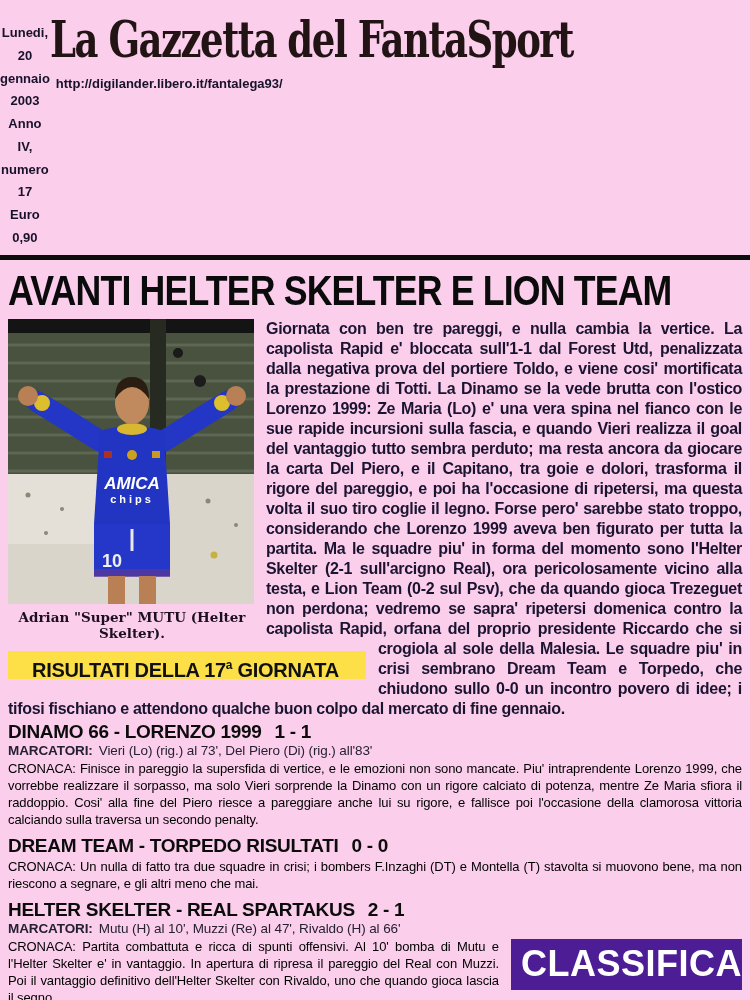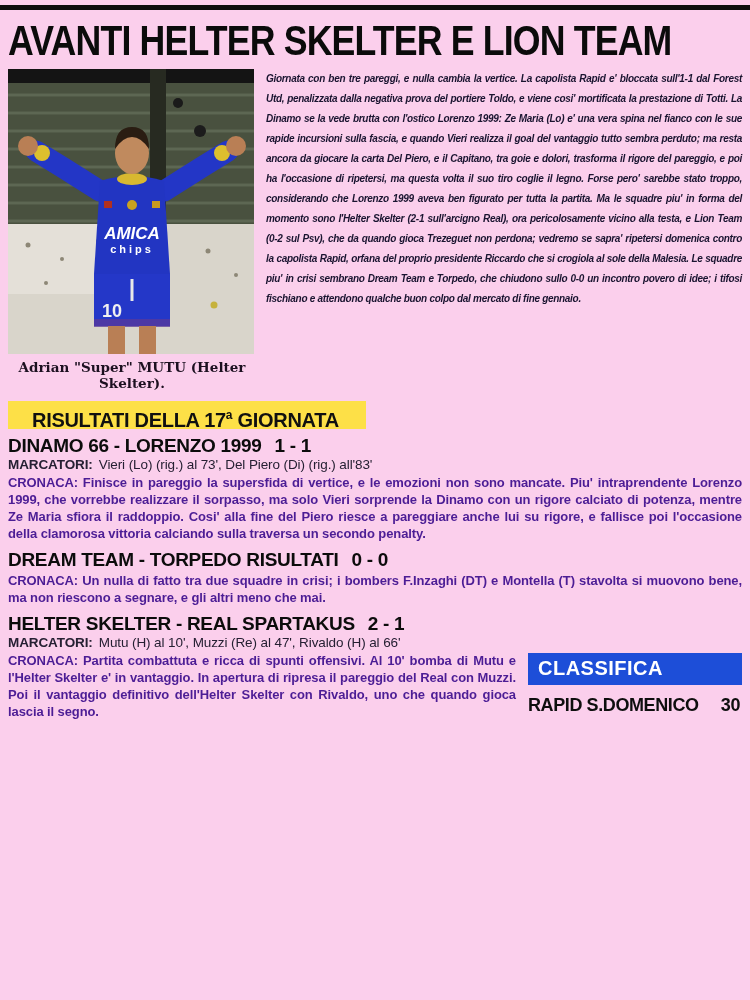--- a/index.html
+++ b/index.html
@@ -47,52 +47,66 @@
   }
   .banner {
     float:left; clear:left; width:358px; height:28px;
     background:#fde047; margin:4px 12px 4px 0;
     font-size:20px; font-weight:bold; color:#101010;
     line-height:28px; padding-left:24px; letter-spacing:-0.3px;
     white-space:nowrap;
   }
   .banner sup { font-size:12px; vertical-align:super; }
   .article {
-    font-size:10px; font-weight:bold; line-height:20px;
-    letter-spacing:-0.3px; text-align:justify; color:#1a1430;font-style:italic;
+    font-size:16px; font-weight:bold; line-height:20px;
+    letter-spacing:-0.3px; text-align:justify; color:#1a1430;
   }
 
   
   .results { clear:both; margin:2px 8px 0 8px; }
   .match { margin-bottom:7px; }
   .match-title { font-size:19px; font-weight:bold; letter-spacing:-0.3px; color:#0c0c0c; line-height:21px; }
   .match-score { margin-left:13px; }
   .marcatori { font-size:13.5px; margin-top:1px; color:#262033; letter-spacing:-0.1px; }
   .marcatori .mlabel { font-weight:bold; margin-right:6px; }
   .cronaca {
-    font-size:13px; font-weight:bold; line-height:17px;
-    letter-spacing:-0.1px; text-align:justify; margin-top:2px; color:#4c1d95;
+    font-size:13px; font-weight:normal; line-height:17px;
+    letter-spacing:-0.1px; text-align:justify; margin-top:2px; color:#000000;
   }
   .bottom-row { display:flex; }
   .left-col { width:508px; }
   .left-col .match { margin-bottom:9px; }
   .classifica { flex:1; margin-left:12px; margin-top:40px; }
   .classifica-header {
-    background:#1d4ed8; color:#ffffff; font-size:20px; font-weight:bold;
+    background:#4c1d95; color:#ffffff; font-size:36px; font-weight:bold;
     padding:4px 0 5px 10px; letter-spacing:0.5px;
   }
   .classifica-rows { margin-top:9px; }
   .classifica-row { display:flex; justify-content:space-between; font-size:18px; font-weight:bold; line-height:22px; color:#0e0e0e; letter-spacing:-0.4px;}
   .classifica-row .pts { padding-right:2px; }
 </style>
 </head>
 <body>
 
 <div class="page">
 
+  <header>
+    <div class="hleft">
+      <div>Lunedi, 20 gennaio 2003</div>
+      <div>Anno IV, numero 17</div>
+      <div>Euro 0,90</div>
+    </div>
+    <div class="hcenter">
+      <div class="masthead">
+        <span>La Gazzetta del FantaSport</span>
+      </div>
+      <div class="url">http://digilander.libero.it/fantalega93/</div>
+    </div>
+
+  </header>
 
   <div class="rule"></div>
 
   <h1 class="headline">
     <span>AVANTI HELTER SKELTER E LION TEAM</span>
   </h1>
 
   <div class="content">
 
     <div class="photo-block">

